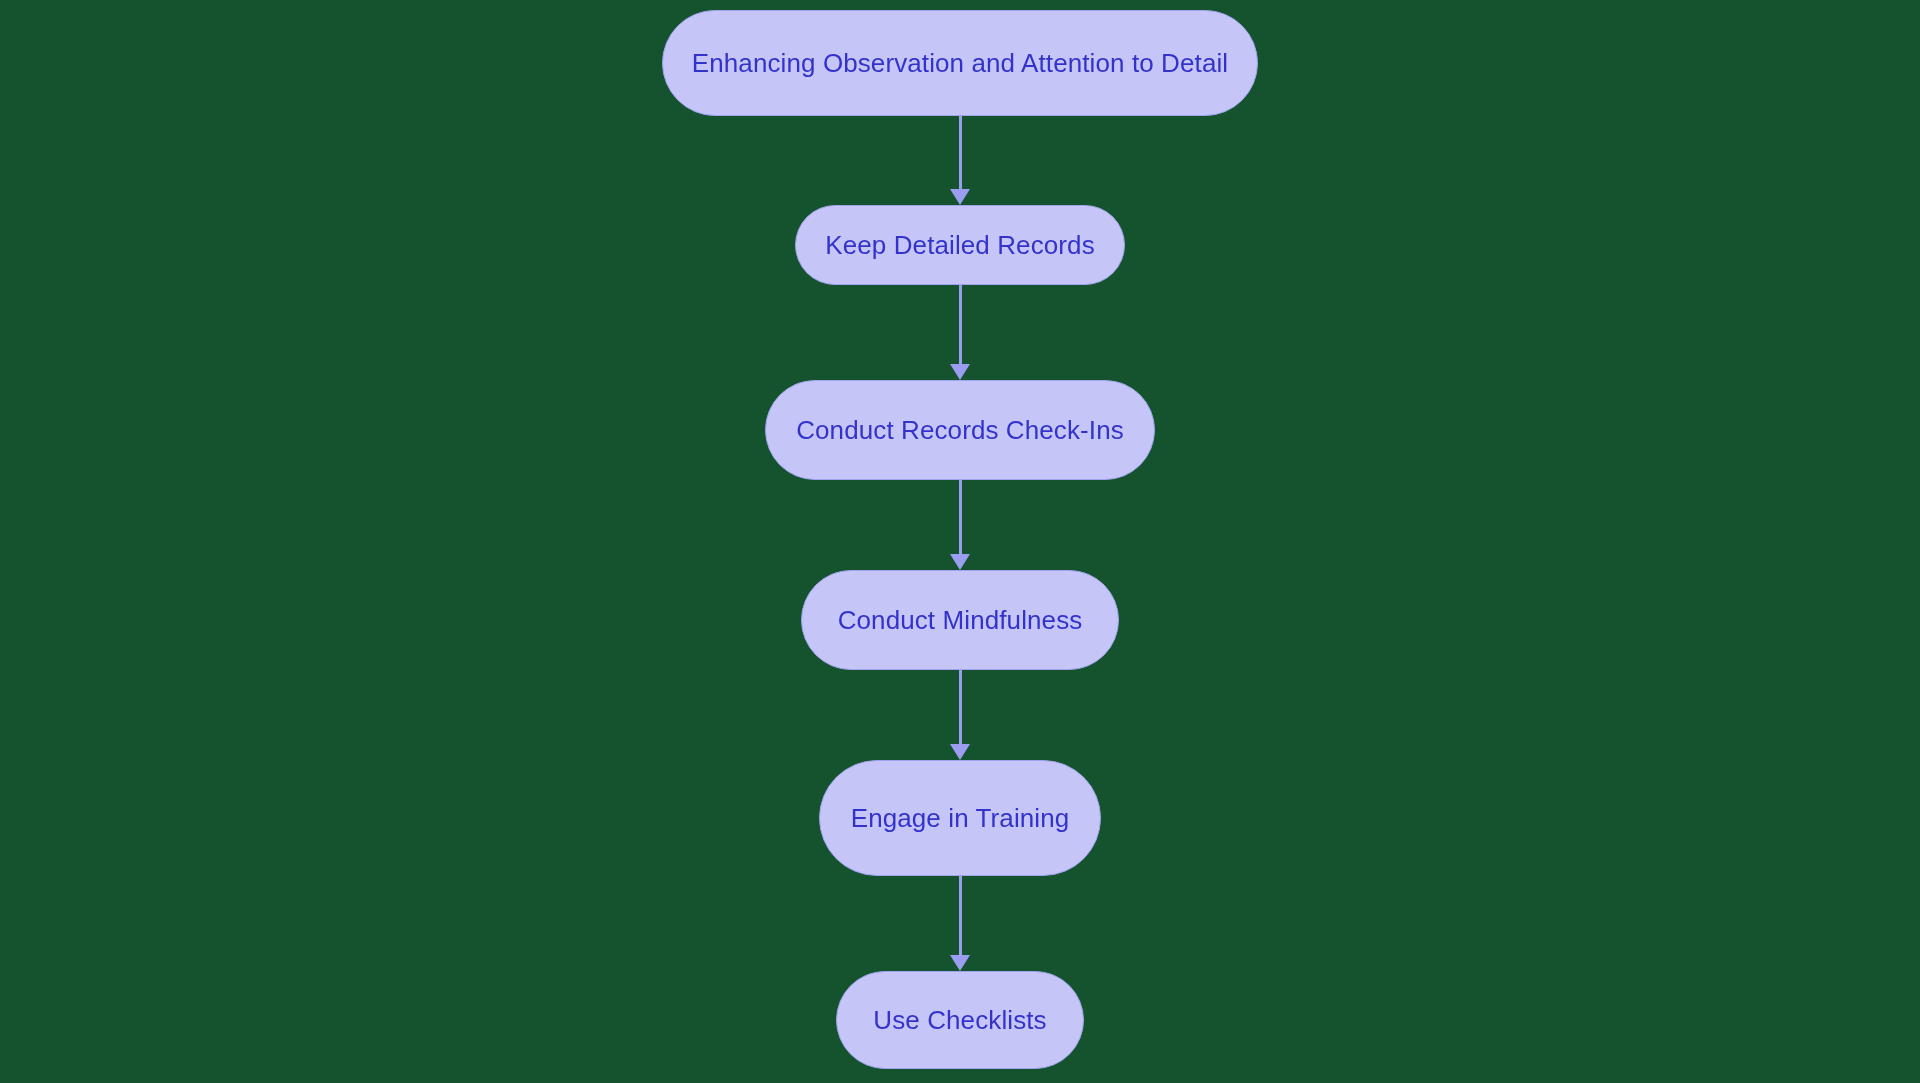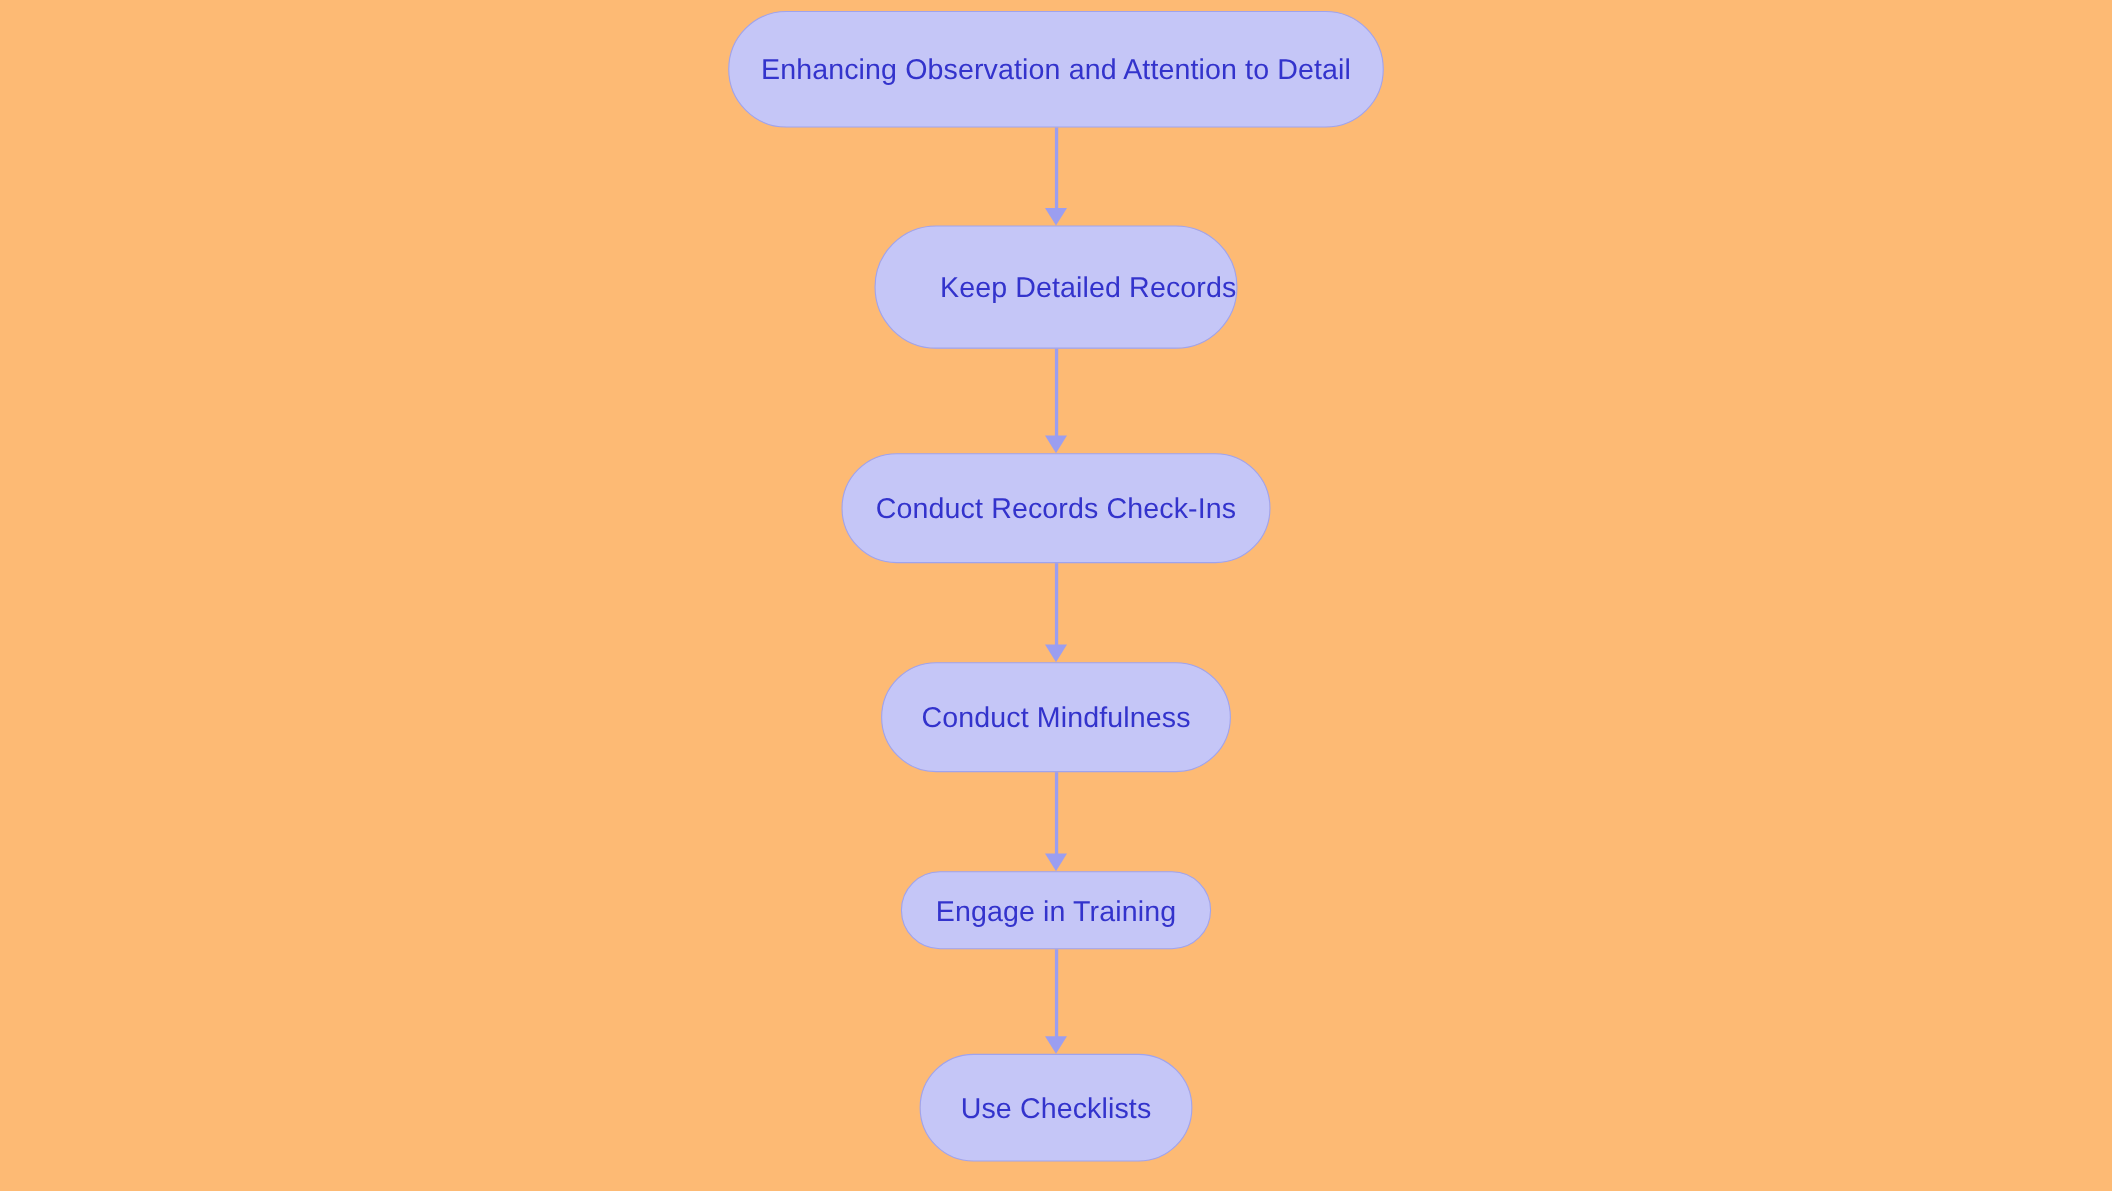--- a/index.html
+++ b/index.html
@@ -12,21 +12,21 @@
     width: 1920px;
     height: 1083px;
     font-family: "Liberation Sans", sans-serif;
     overflow: hidden;
   }
 
   #flowchart-canvas {
     position: relative;
     width: 1920px;
     height: 1083px;
-    background: #fdba74;
+    background: #14532d;
   }
 
   .flow-column {
     position: absolute;
     left: 0;
     top: 0;
     width: 1920px;
     height: 1083px;
     display: flex;
     flex-direction: column;
@@ -49,24 +49,24 @@
   .node-label {
     font-size: 26px;
     font-weight: 400;
     letter-spacing: 0.1px;
     line-height: 1;
     color: #3333cc;
   }
 
   
   .node-0 { width: 596px; height: 106px; margin-top: 10px; }
-  .node-1 { width: 330px; height: 112px; justify-content: flex-end; }
+  .node-1 { width: 330px; height: 80px; }
   .node-2 { width: 390px; height: 100px; }
   .node-3 { width: 318px; height: 100px; }
-  .node-4 { width: 282px; height: 71px; }
+  .node-4 { width: 282px; height: 116px; }
   .node-5 { width: 248px; height: 98px; }
 
   
   .connector {
     position: relative;
     width: 20px;
     display: flex;
     flex-direction: column;
     align-items: center;
     justify-content: flex-start;

